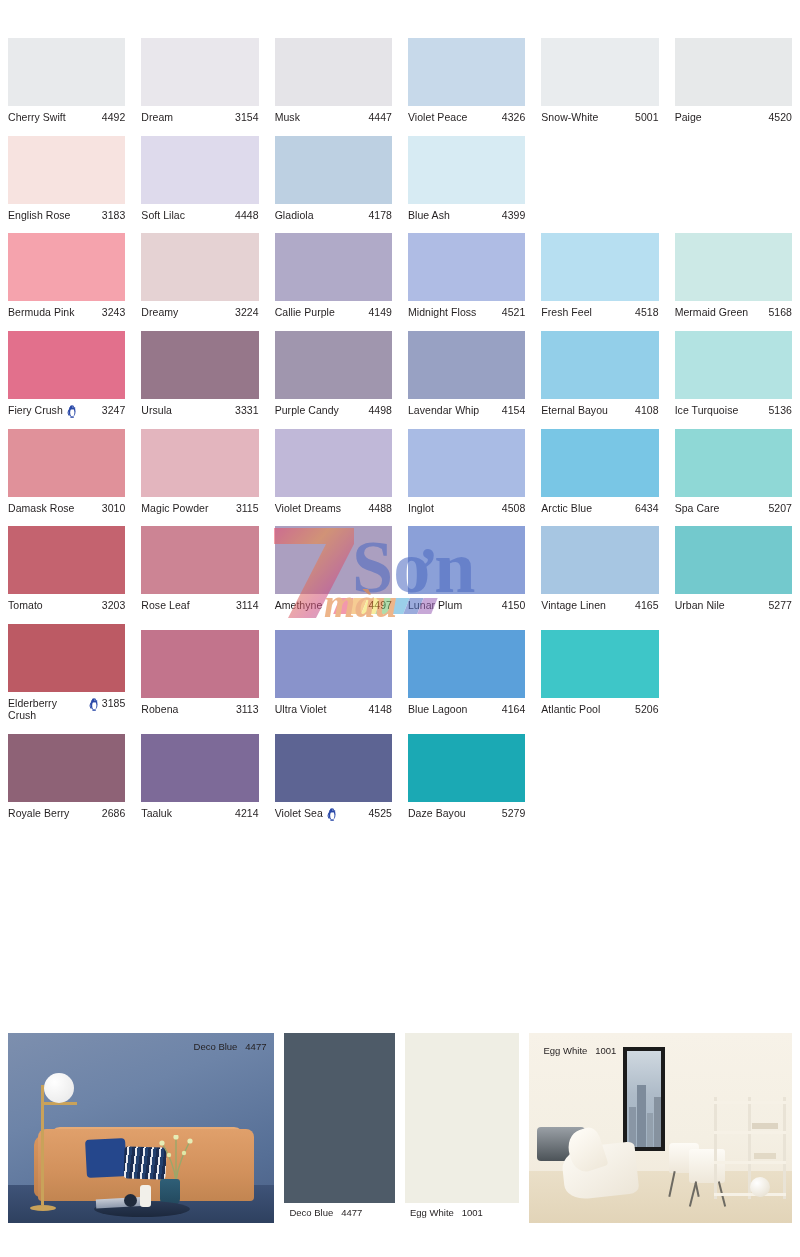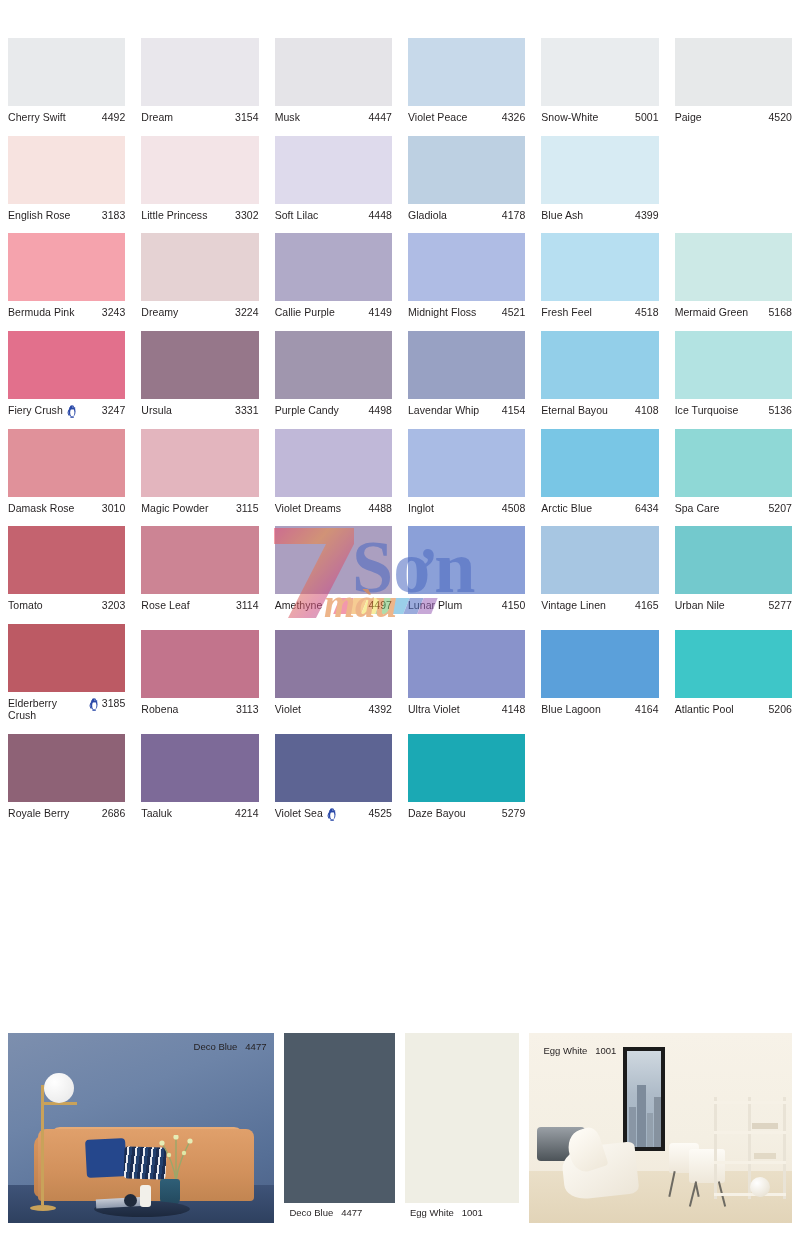--- a/index.html
+++ b/index.html
@@ -313,29 +313,20 @@
       </div>
     </div>
     <div class="swatch-row">
       <div class="swatch-cell">
         <span class="swatch-chip" style="background: rgb(247, 227, 224);"></span>
         <div class="swatch-caption">
           <div class="swatch-name-wrap">
             <span class="swatch-name">English Rose</span>
           </div>
           <span class="swatch-code">3183</span>
-        </div>
-      </div>
-      <div class="swatch-cell">
-        <span class="swatch-chip" style="background: rgb(243, 228, 231);"></span>
-        <div class="swatch-caption">
-          <div class="swatch-name-wrap">
-            <span class="swatch-name">Little Princess</span>
-          </div>
-          <span class="swatch-code">3302</span>
         </div>
       </div>
       <div class="swatch-cell">
         <span class="swatch-chip" style="background: rgb(222, 218, 236);"></span>
         <div class="swatch-caption">
           <div class="swatch-name-wrap">
             <span class="swatch-name">Soft Lilac</span>
           </div>
           <span class="swatch-code">4448</span>
         </div>
@@ -615,29 +606,20 @@
           <span class="swatch-code">3185</span>
         </div>
       </div>
       <div class="swatch-cell">
         <span class="swatch-chip" style="background: rgb(194, 116, 140);"></span>
         <div class="swatch-caption">
           <div class="swatch-name-wrap">
             <span class="swatch-name">Robena</span>
           </div>
           <span class="swatch-code">3113</span>
-        </div>
-      </div>
-      <div class="swatch-cell">
-        <span class="swatch-chip" style="background: rgb(140, 121, 160);"></span>
-        <div class="swatch-caption">
-          <div class="swatch-name-wrap">
-            <span class="swatch-name">Violet</span>
-          </div>
-          <span class="swatch-code">4392</span>
         </div>
       </div>
       <div class="swatch-cell">
         <span class="swatch-chip" style="background: rgb(137, 147, 203);"></span>
         <div class="swatch-caption">
           <div class="swatch-name-wrap">
             <span class="swatch-name">Ultra Violet</span>
           </div>
           <span class="swatch-code">4148</span>
         </div>

